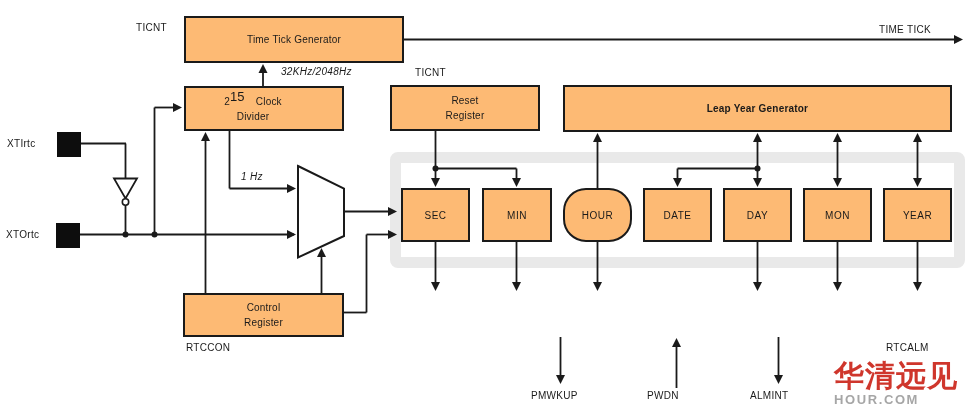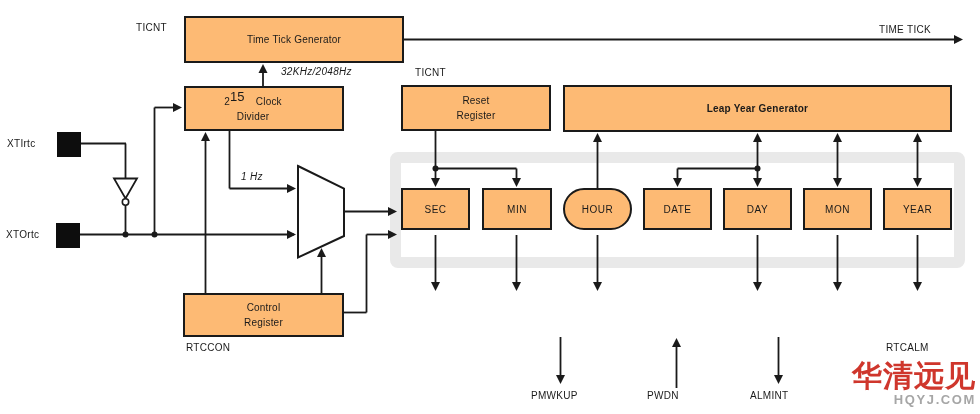--- a/index.html
+++ b/index.html
@@ -16,25 +16,25 @@
   #wires{position:absolute;left:0;top:0;width:980px;height:414px;z-index:1;}
   
   .dbox{
     position:absolute;background:#fdba74;border:2px solid #1a1a1a;box-sizing:border-box;
     display:flex;flex-direction:column;align-items:center;justify-content:center;
     z-index:2;font-size:10px;letter-spacing:.2px;text-align:center;line-height:1.5;
   }
   .dbox .ln{display:block;}
   #box-ttg        {left:184px;top:16px; width:220px;height:47px;}
   #box-divider    {left:184px;top:86px; width:160px;height:45px;padding-right:22px;}
-  #box-reset      {left:401px;top:85px; width:150px;height:46px;}
+  #box-reset      {left:390px;top:85px; width:150px;height:46px;}
   #box-leap       {left:563px;top:85px; width:389px;height:47px;font-weight:bold;}
   #box-control    {left:183px;top:293px;width:161px;height:44px;}
   #box-alarm      {left:401px;top:292px;width:552px;height:45px;}
-  .regbox{top:188px;width:69px;height:42px;letter-spacing:.5px;}
+  .regbox{top:188px;width:69px;height:54px;letter-spacing:.5px;}
   #box-sec {left:401px;} #box-min {left:482px;width:70px;} #box-hour{left:563px;border-radius:23px;}
   #box-date{left:643px;} #box-day {left:723px;} #box-mon {left:803px;} #box-year{left:883px;}
   #box-divider sup{font-size:13px;line-height:0;}
   #box-divider .word{margin-left:11px;text-align:right;}
   
   .lbl{position:absolute;font-size:10px;letter-spacing:.3px;z-index:2;white-space:nowrap;}
   .lbl.it{font-style:italic;}
   .lbl.ctr{}
   #lbl-ticnt   {left:136px;top:22px;}
   #lbl-freq    {left:281px;top:66px;}
@@ -42,21 +42,21 @@
   #lbl-xti     {left:7px;  top:138px;}
   #lbl-xto     {left:6px;  top:229px;}
   #lbl-rtcrst  {left:415px;top:67px;}
   #lbl-rtccon  {left:186px;top:342px;}
   #lbl-rtcalm  {left:886px;top:342px;}
   #lbl-timetick{left:879px;top:24px;}
   #lbl-pmwkup  {left:531px;top:390px;width:62px;}
   #lbl-pwdn    {left:647px;top:390px;width:60px;}
   #lbl-almint  {left:750px;top:390px;width:60px;}
   
-  #watermark{position:absolute;left:834px;top:359px;width:142px;text-align:right;z-index:3;}
+  #watermark{position:absolute;left:834px;top:359px;width:142px;text-align:left;z-index:3;}
   #wm-logo{font-family:"DejaVu Sans",sans-serif;font-weight:900;font-size:30px;line-height:34px;letter-spacing:1px;}
   #wm-site{font-weight:bold;font-size:13px;letter-spacing:1.6px;line-height:13px;}
 </style>
 </head>
 <body>
 
 <div id="stage">
 
   <div id="time-region" style="border-color: rgb(233, 233, 233);"></div>
 
@@ -188,16 +188,16 @@
   <div class="lbl" id="lbl-rtcrst">TICNT</div>
   <div class="lbl" id="lbl-rtccon">RTCCON</div>
   <div class="lbl" id="lbl-rtcalm">RTCALM</div>
   <div class="lbl" id="lbl-timetick">TIME TICK</div>
   <div class="lbl ctr" id="lbl-pmwkup">PMWKUP</div>
   <div class="lbl ctr" id="lbl-pwdn">PWDN</div>
   <div class="lbl ctr" id="lbl-almint">ALMINT</div>
 
   <div id="watermark">
     <div id="wm-logo" style="color: rgb(207, 54, 44);">华清远见</div>
-    <div id="wm-site" style="color: rgb(166, 166, 166);">HQYJ.COM</div>
+    <div id="wm-site" style="color: rgb(166, 166, 166);">HOUR.COM</div>
   </div>
 
 </div>
 
 </body></html>

